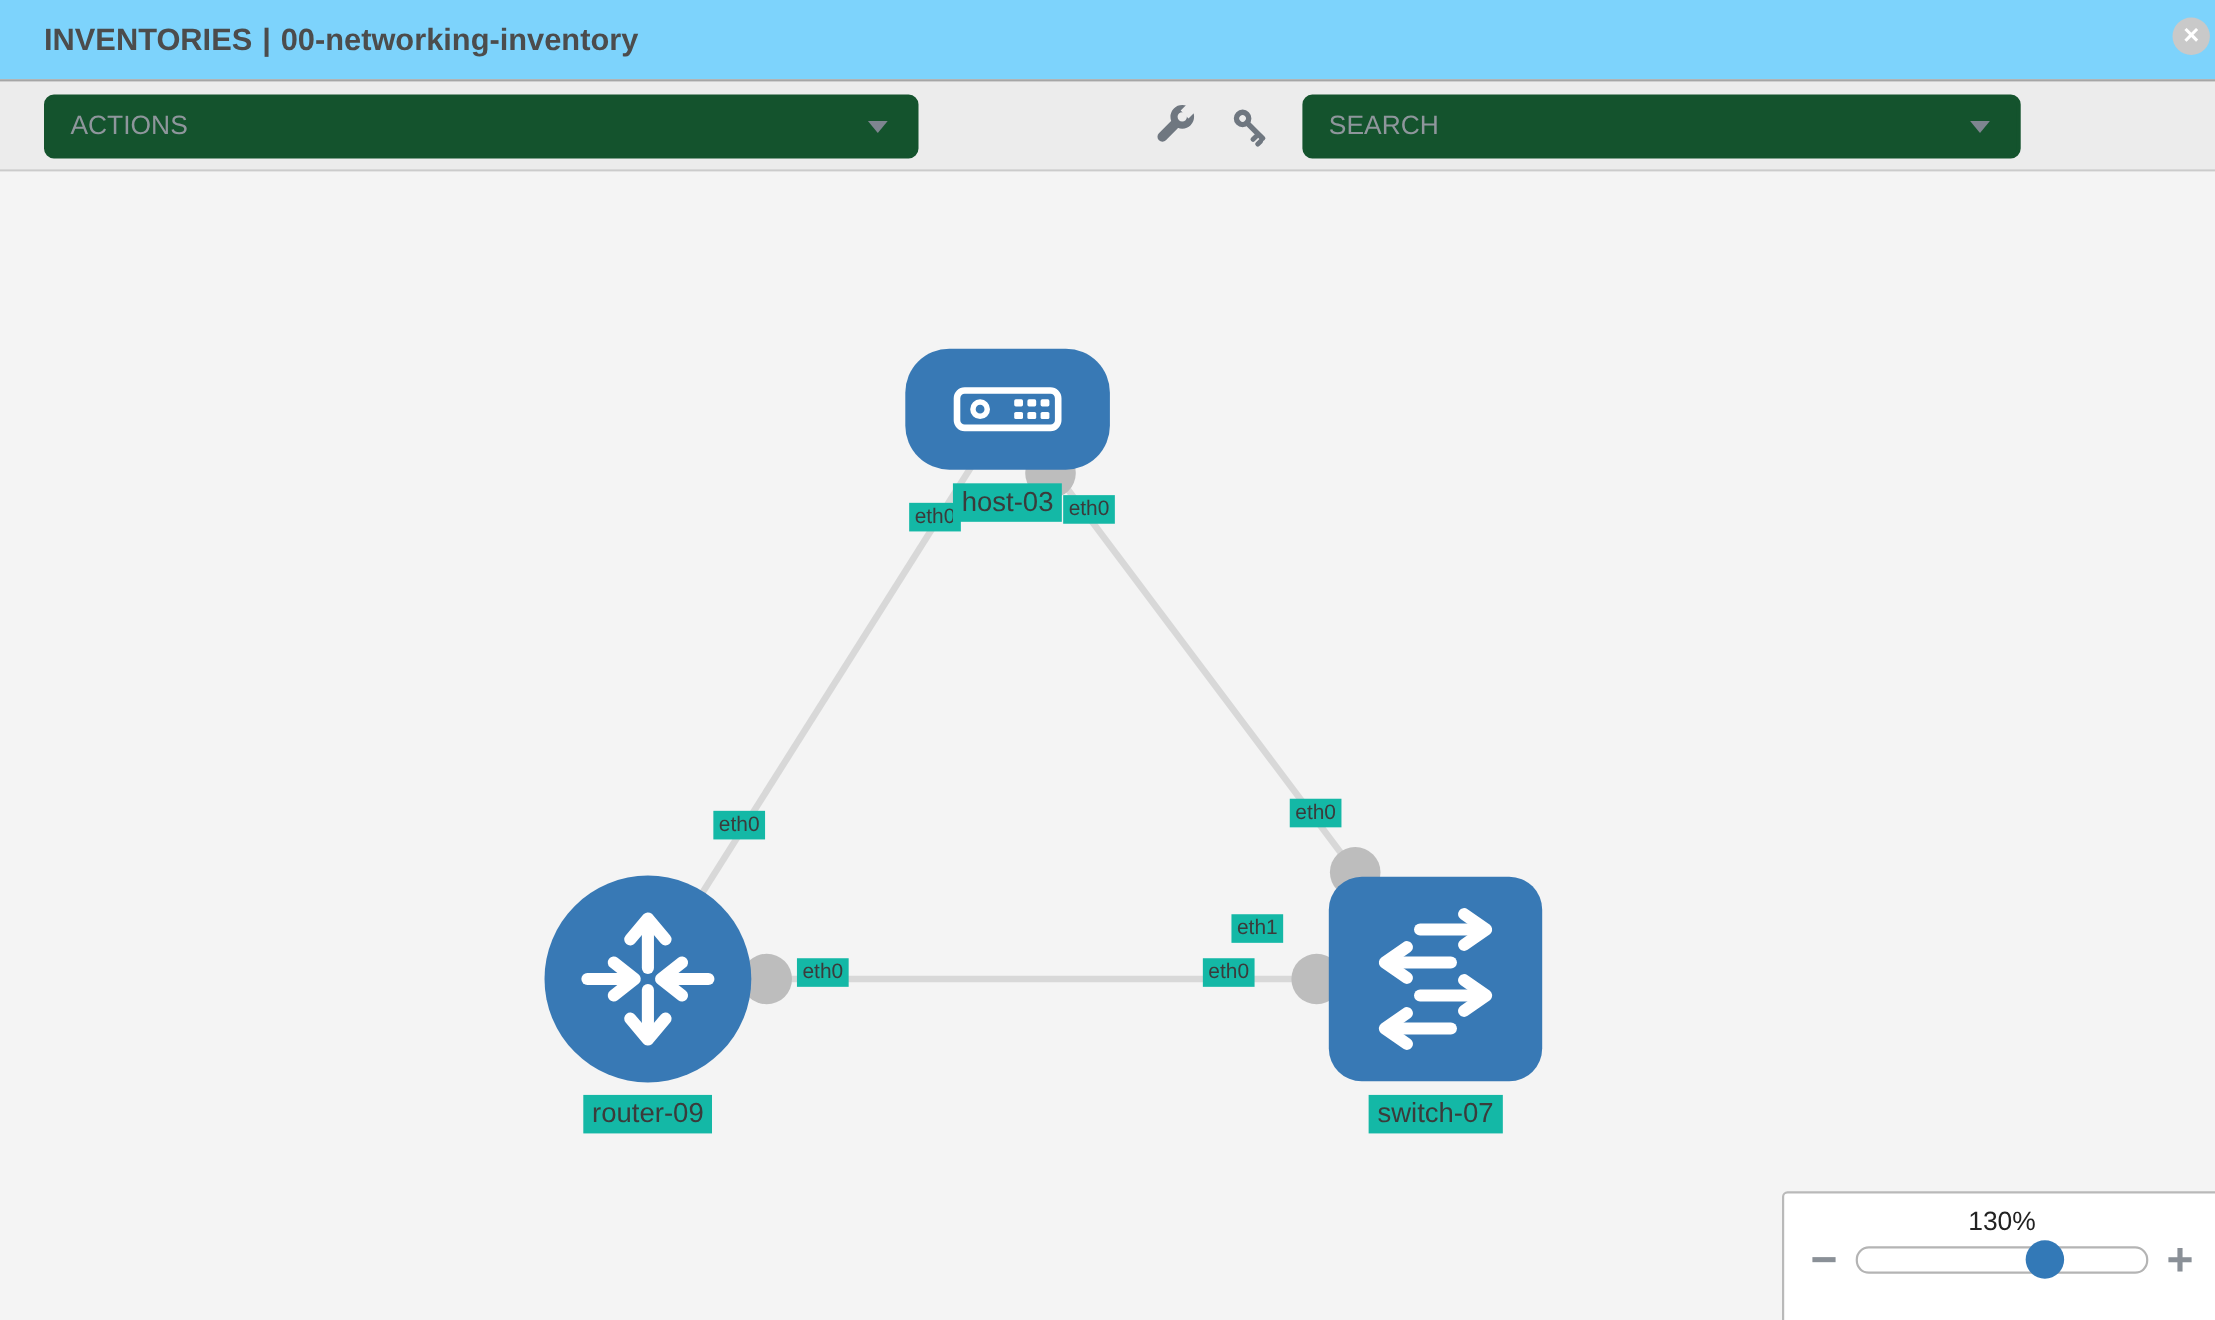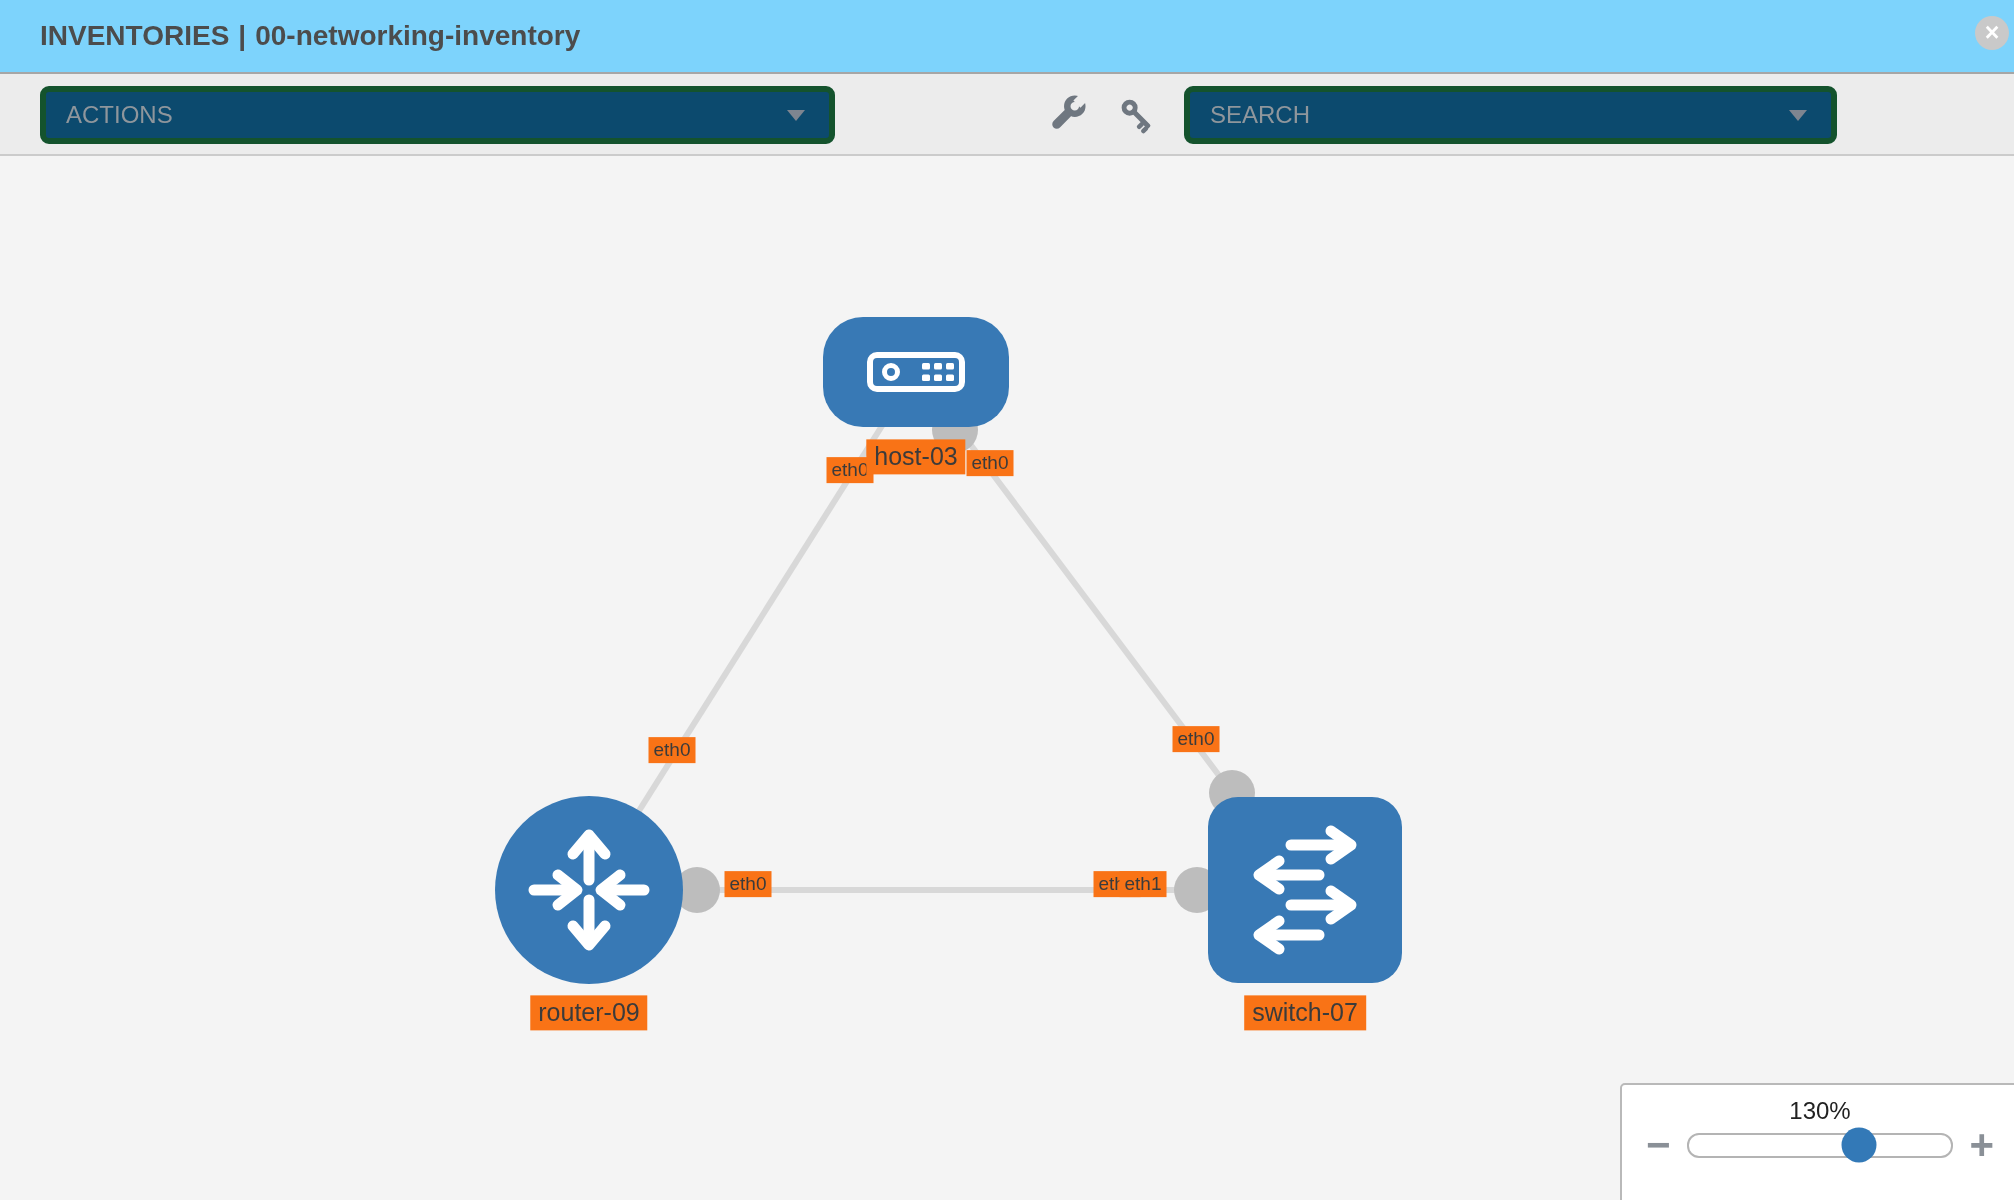--- a/index.html
+++ b/index.html
@@ -12,36 +12,36 @@
          font-size:28px;font-weight:bold;color:#4c4c4c;white-space:nowrap;}
   .title span{margin-right:9px;}
   .title span:last-child{margin-right:0;}
   .close-btn{position:absolute;top:16px;right:40px;width:34px;height:34px;border-radius:50%;
              background:#c9c9c9;display:flex;align-items:center;justify-content:center;cursor:pointer;}
   .close-btn span{color:#ffffff;font-size:25px;font-weight:bold;line-height:1;margin-top:-2px;}
 
   
   .toolbar{position:absolute;top:72px;left:0;width:2014px;height:84px;background:#ececec;
            border-top:2px solid #a6a6a6;border-bottom:2px solid #cbcbcb;box-sizing:border-box;}
-  .select{position:absolute;background:#0c4a6e;border:6px solid #14532d;border-radius:9px;
+  .select{position:absolute;background:#14532d;border:4px solid #14532d;border-radius:9px;
           box-sizing:border-box;display:flex;align-items:center;padding:16px 20px;
           color:#8f969c;font-size:24px;cursor:pointer;}
   .select-actions{left:40px;top:12px;width:795px;height:58px;}
   .select-search{left:1184px;top:12px;width:653px;height:58px;}
   .caret{position:absolute;right:24px;top:50%;margin-top:-5px;width:0;height:0;
          border-left:9px solid transparent;border-right:9px solid transparent;
          border-top:11px solid #7e8590;}
   .tool-icon{position:absolute;top:18px;width:44px;height:44px;cursor:pointer;}
   .tool-icon.wrench{left:1045px;}
   .tool-icon.key{left:1114px;}
 
   
   .canvas{position:absolute;top:156px;left:0;width:2014px;height:1044px;background:#f4f4f4;}
   .canvas svg{position:absolute;top:0;left:0;}
-  .chip{position:absolute;transform:translate(-50%,-50%);background:#f97316;color:#3b3b3b;
+  .chip{position:absolute;transform:translate(-50%,-50%);background:#14b8a6;color:#3b3b3b;
         white-space:nowrap;font-size:19px;padding:1px 5px;line-height:1.25;}
   .chip.node-label{font-size:25px;padding:2px 8px;}
 
   
   .zoom-panel{position:absolute;left:1620px;top:927px;width:400px;height:180px;background:#ffffff;
               border:2px solid #b9b9b9;border-radius:5px;box-sizing:border-box;}
   .zoom-value{margin-top:12px;text-align:center;font-size:24px;color:#222222;}
   .zoom-row{position:absolute;left:0;right:0;top:38px;height:44px;display:flex;align-items:center;
             padding:0 24px;box-sizing:border-box;gap:16px;}
   .zoom-btn{font-size:42px;font-weight:bold;color:#8a9097;line-height:1;cursor:pointer;user-select:none;}
@@ -148,21 +148,21 @@
         </g>
       </g>
     </svg>
 
   <div class="chip" style="left: 850px; top: 314px;">eth0</div>
     <div class="chip" style="left: 672px; top: 594px;">eth0</div>
     <div class="chip" style="left: 990px; top: 307px;">eth0</div>
     <div class="chip" style="left: 1196px; top: 583px;">eth0</div>
     <div class="chip" style="left: 748px; top: 728px;">eth0</div>
     <div class="chip" style="left: 1117px; top: 728px;">eth0</div>
-    <div class="chip" style="left: 1143px; top: 728px;">eth1</div>
+    <div class="chip" style="left: 1143px; top: 688px;">eth1</div>
     <div class="chip node-label" style="left: 916px; top: 301px;">host-03</div>
     <div class="chip node-label" style="left: 589px; top: 857px;">router-09</div>
     <div class="chip node-label" style="left: 1305px; top: 857px;">switch-07</div>
     <div class="zoom-panel">
     <div class="zoom-value">130%</div>
     <div class="zoom-row">
       <span class="zoom-btn">−</span>
       <div class="zoom-track">
         <div class="zoom-thumb" id="zoom-thumb" style="left: 65%;"></div>
       </div>

